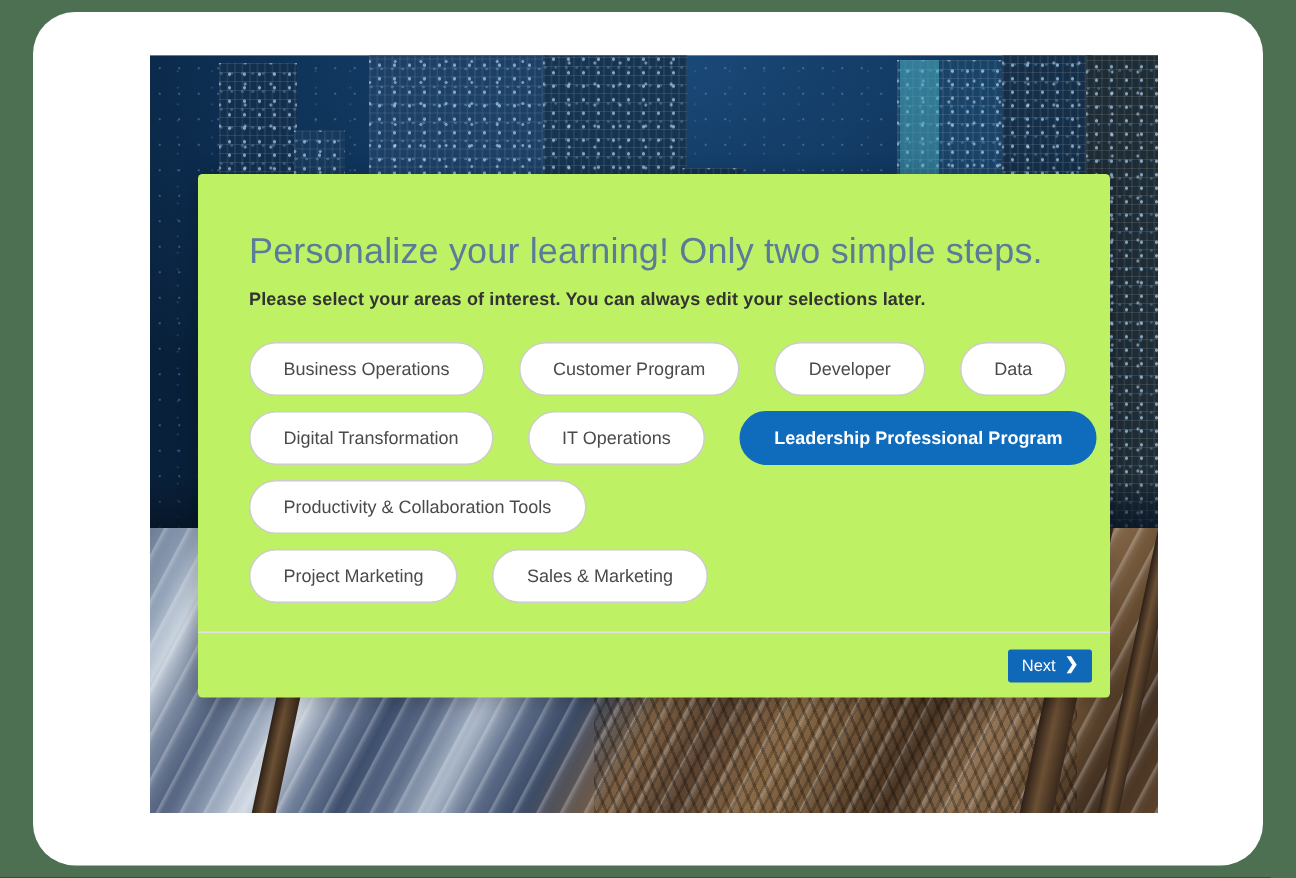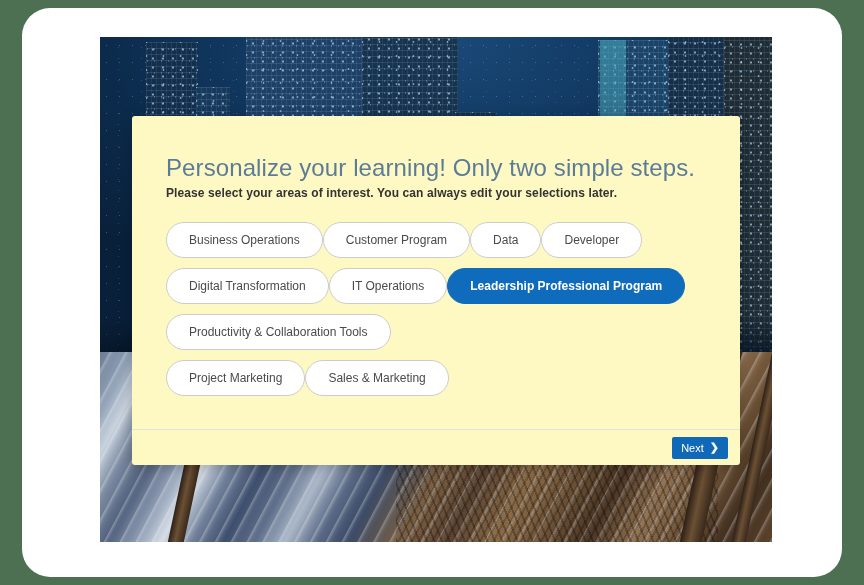--- a/index.html
+++ b/index.html
@@ -152,54 +152,54 @@
     background: linear-gradient(to bottom, rgba(6,20,36,0), rgba(6,20,36,.85));
   }
 
   
   #modal {
     position: absolute;
     left: 110px;
     top: 108px;
     width: 608px;
     height: 349px;
-    background: #fef9c3;
+    background: #bef264;
     border-radius: 3px;
     box-shadow: 0 2px 14px rgba(0,0,0,.22);
     display: flex;
     flex-direction: column;
   }
 
   .modal-body {
     flex: 1 1 auto;
     padding: 38px 34px 0 34px;
   }
 
   #modal-title {
     font-size: 24px;
     font-weight: 300;
     color: #5b7c99;
     letter-spacing: .1px;
     white-space: nowrap;
   }
 
   #modal-subtitle {
-    margin-top: 4px;
+    margin-top: 10px;
     font-size: 12px;
     font-weight: 700;
     color: #333333;
     letter-spacing: .1px;
   }
 
   
   #chip-rows { margin-top: 22px; }
 
   .chip-row {
     display: flex;
-    gap: 0;
+    gap: 23px;
     margin-bottom: 10px;
   }
 
   .chip {
     height: 36px;
     padding: 0 22px;
     border-radius: 18px;
     border: 1px solid #cccccc;
     background: #ffffff;
     color: #4a4a4a;
@@ -214,21 +214,21 @@
   .chip.selected {
     background: #0f6cbd;
     border-color: #0f6cbd;
     color: #ffffff;
     font-weight: 700;
   }
 
   
   .modal-footer {
     flex: 0 0 auto;
-    height: 36px;
+    height: 44px;
     border-top: 1px solid #e2e2e2;
     display: flex;
     align-items: center;
     justify-content: flex-end;
     padding-right: 12px;
   }
 
   #next-button {
     height: 22px;
     min-width: 54px;
@@ -294,22 +294,22 @@
 
     <div class="modal-body">
       <div id="modal-title">Personalize your learning! Only two simple steps.</div>
 
       <div id="modal-subtitle">Please select your areas of interest. You can always edit your selections later.</div>
 
       <div id="chip-rows">
           <div class="chip-row">
             <div class="chip">Business Operations</div>
             <div class="chip">Customer Program</div>
+            <div class="chip">Developer</div>
             <div class="chip">Data</div>
-            <div class="chip">Developer</div>
           </div>
           <div class="chip-row">
             <div class="chip">Digital Transformation</div>
             <div class="chip">IT Operations</div>
             <div class="chip selected">Leadership Professional Program</div>
           </div>
           <div class="chip-row">
             <div class="chip">Productivity &amp; Collaboration Tools</div>
           </div>
           <div class="chip-row">

